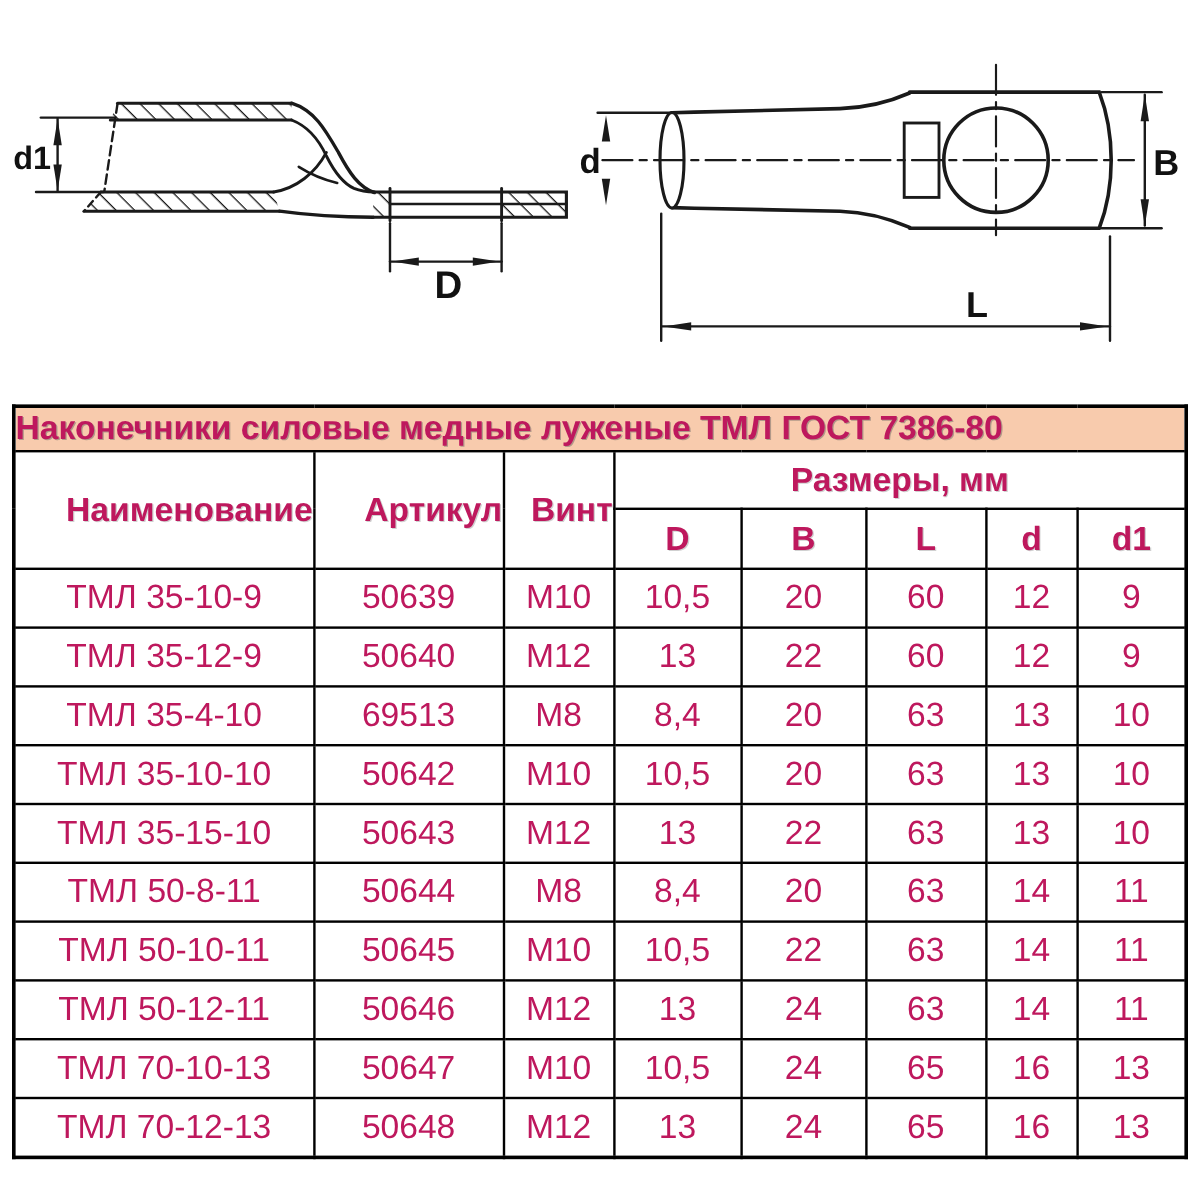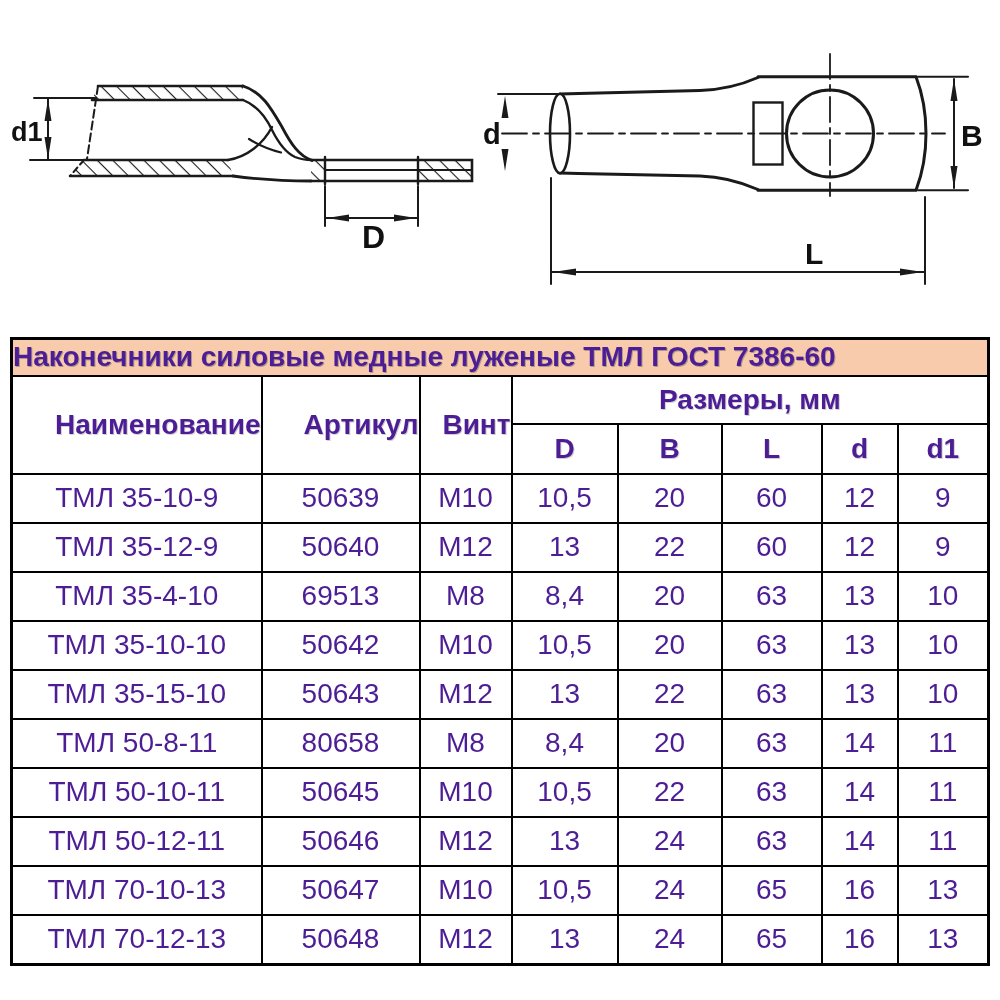--- a/index.html
+++ b/index.html
@@ -1,17 +1,17 @@
 <!DOCTYPE html>
 <html><head>
 <meta charset="utf-8">
 <style>
   html,body{margin:0;padding:0;background:#ffffff;}
   #page{position:relative;width:1000px;height:1000px;background:#ffffff;overflow:hidden;
-        font-family:"Liberation Sans", sans-serif;color:#4c1d95;}
+        font-family:"Liberation Sans", sans-serif;color:#be185d;}
   #drawings{position:absolute;left:0;top:0;width:1000px;height:332px;}
   #spec-table{position:absolute;left:10px;top:337px;width:980px;border-collapse:collapse;
               table-layout:fixed;background:#fff;}
   #spec-table td,#spec-table th{border:2px solid #000;padding:0;vertical-align:middle;
               font-size:28px;line-height:1.1;overflow:hidden;white-space:nowrap;}
   #spec-table{border:3px solid #000;}
   tr.band td{border-bottom:3px solid #000;height:35px;font-weight:bold;font-size:26px;
              text-align:left;padding-left:10px;
              text-shadow:1px 1px 0 rgba(90,90,90,0.45);}
   tr.hdr1 th{height:46px;font-weight:bold;text-shadow:1px 1px 0 rgba(120,120,120,0.35);}
@@ -127,21 +127,21 @@
         <col style="width:158px">
         <col style="width:92px">
       <col style="width:106px">
         <col style="width:104px">
         <col style="width:100px">
       <col style="width:76px">
         <col style="width:91px">
     </colgroup>
     <tbody>
       <tr class="band">
-        <td colspan="8" style="background:#F8CBAD">Наконечники силовые медные луженые ТМЛ ГОСТ 7386-60</td>
+        <td colspan="8" style="background:#F8CBAD">Наконечники силовые медные луженые ТМЛ ГОСТ 7386-80</td>
       </tr>
       <tr class="hdr1">
         <th rowspan="2" class="rspan">Наименование</th>
         <th rowspan="2" class="rspan">Артикул</th>
         <th rowspan="2" class="rspan">Винт</th>
         <th colspan="5">Размеры, мм</th>
       </tr>
       <tr class="hdr2">
         <th>D</th>
         <th>B</th>
@@ -195,21 +195,21 @@
         <td>50643</td>
         <td>М12</td>
         <td>13</td>
         <td>22</td>
         <td>63</td>
         <td>13</td>
         <td>10</td>
       </tr>
       <tr class="data">
         <td class="cname">ТМЛ 50-8-11</td>
-        <td>80658</td>
+        <td>50644</td>
         <td>М8</td>
         <td>8,4</td>
         <td>20</td>
         <td>63</td>
         <td>14</td>
         <td>11</td>
       </tr>
       <tr class="data">
         <td class="cname">ТМЛ 50-10-11</td>
         <td>50645</td>

